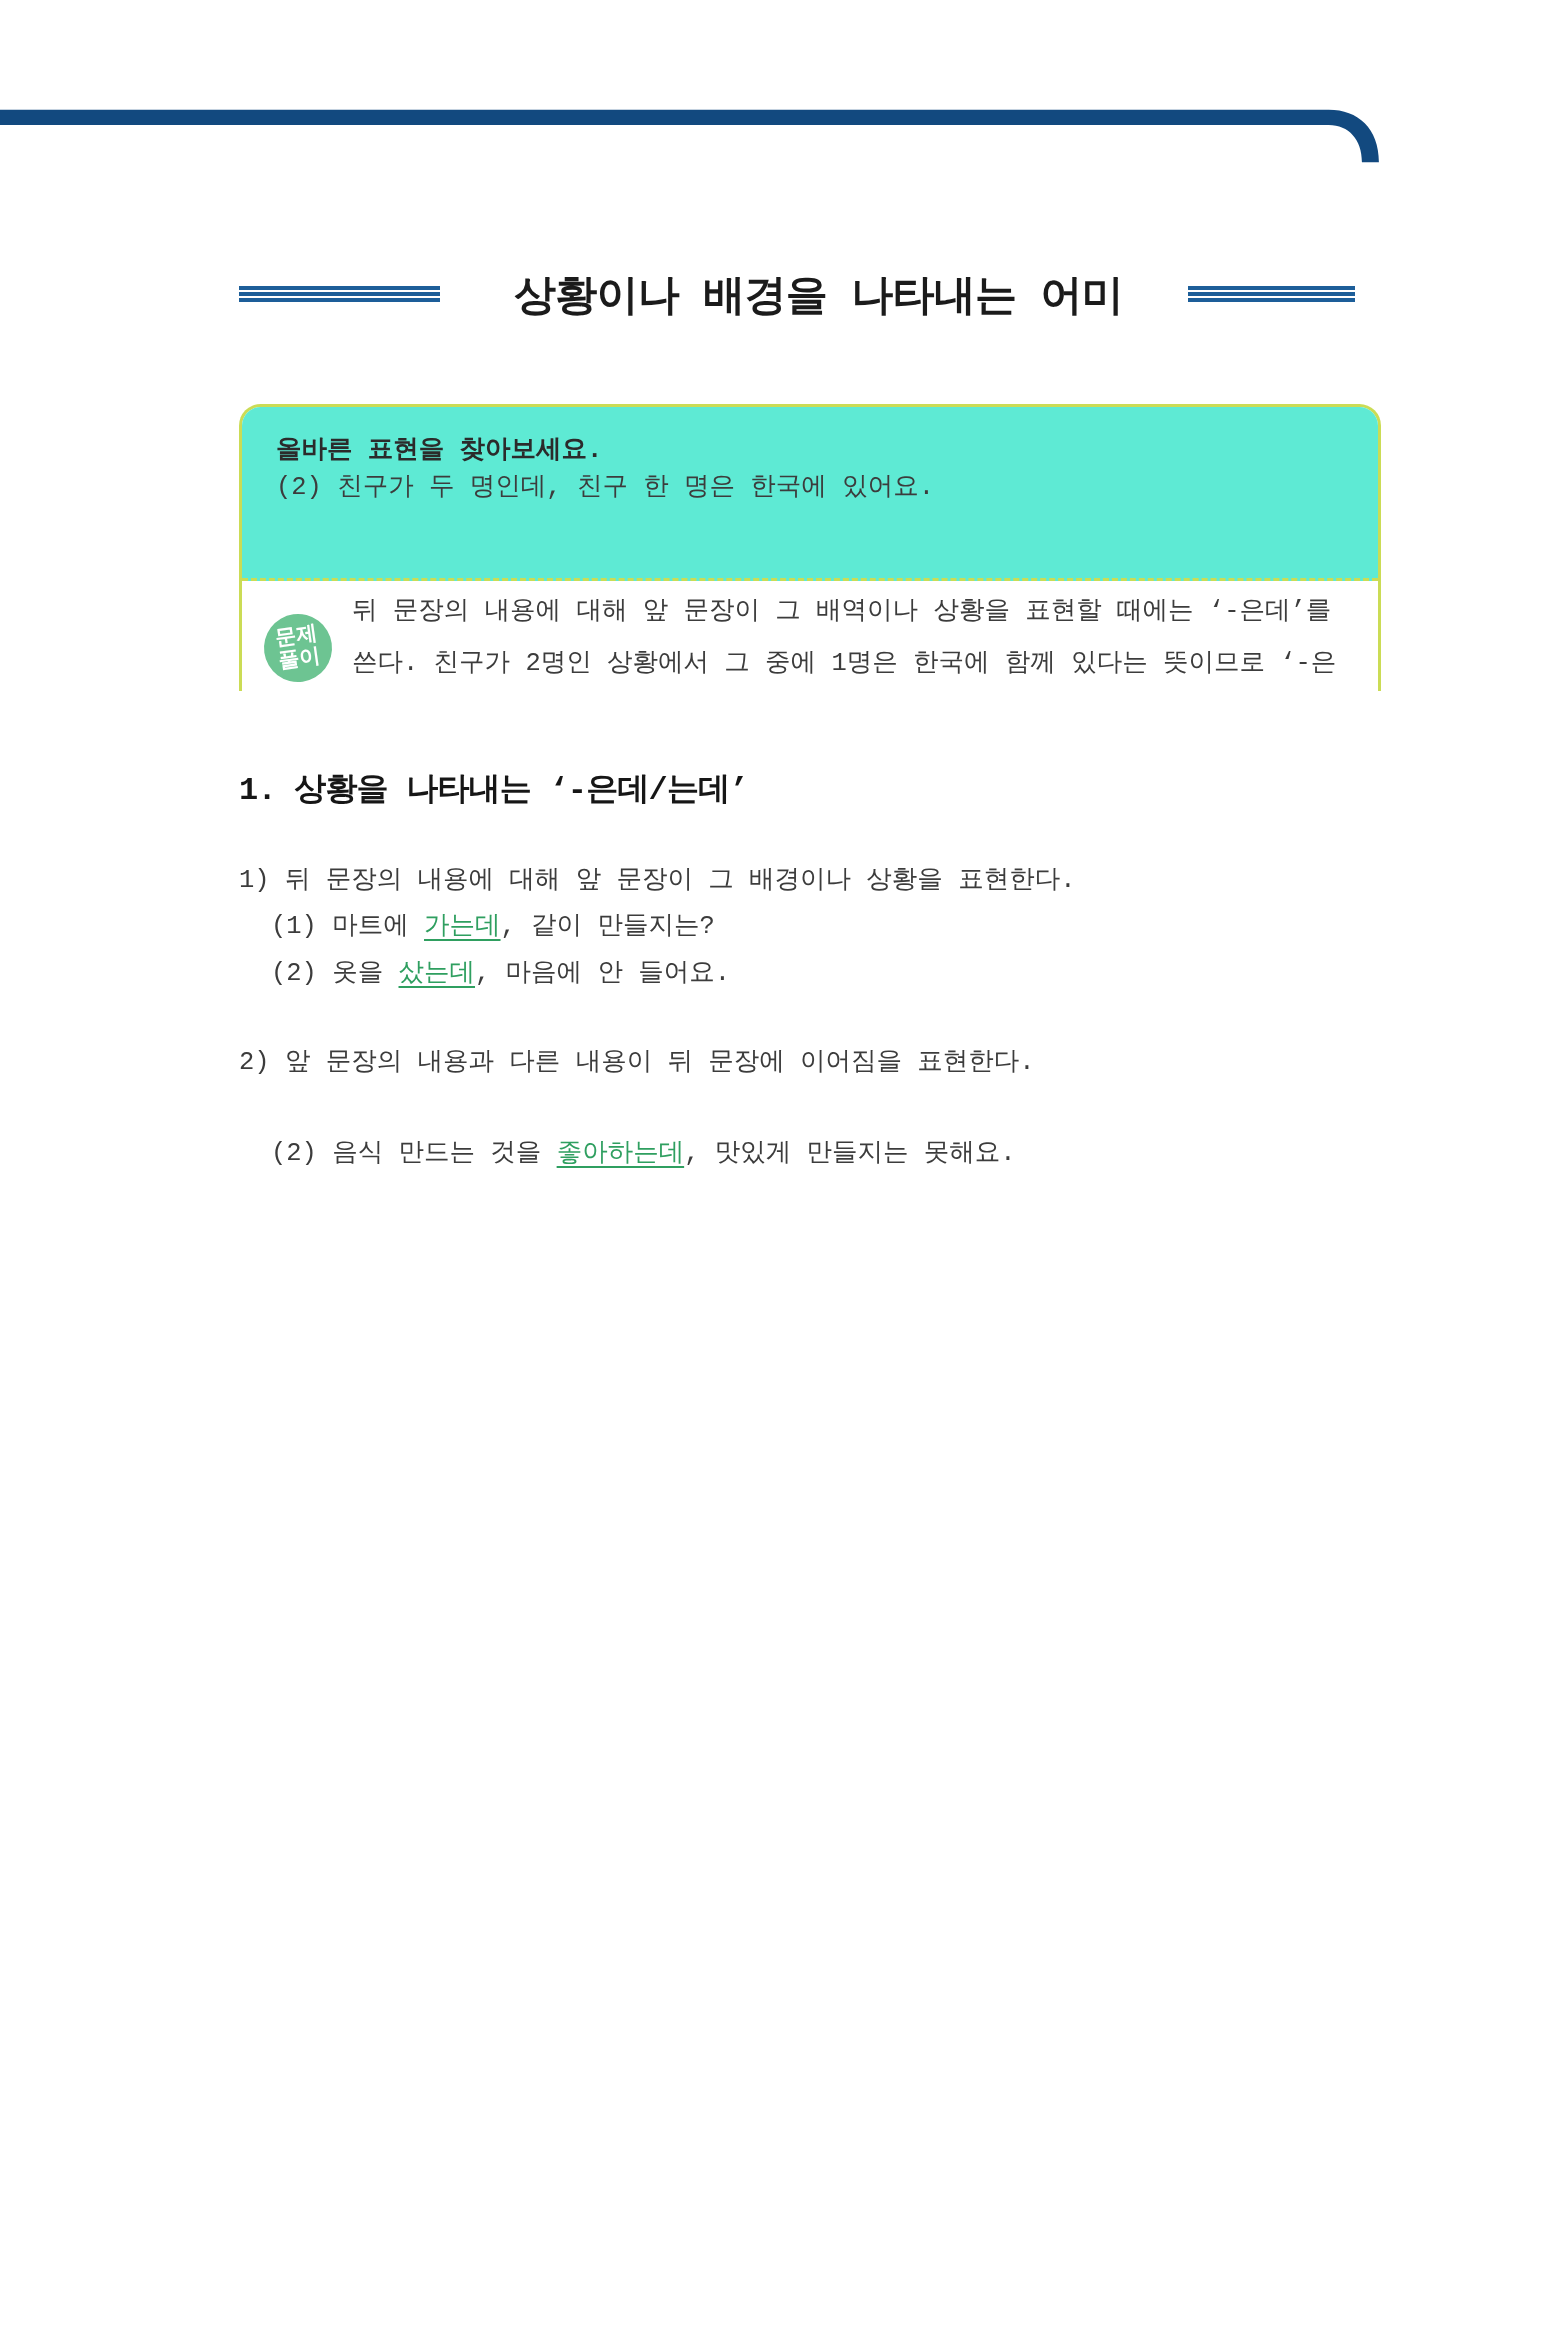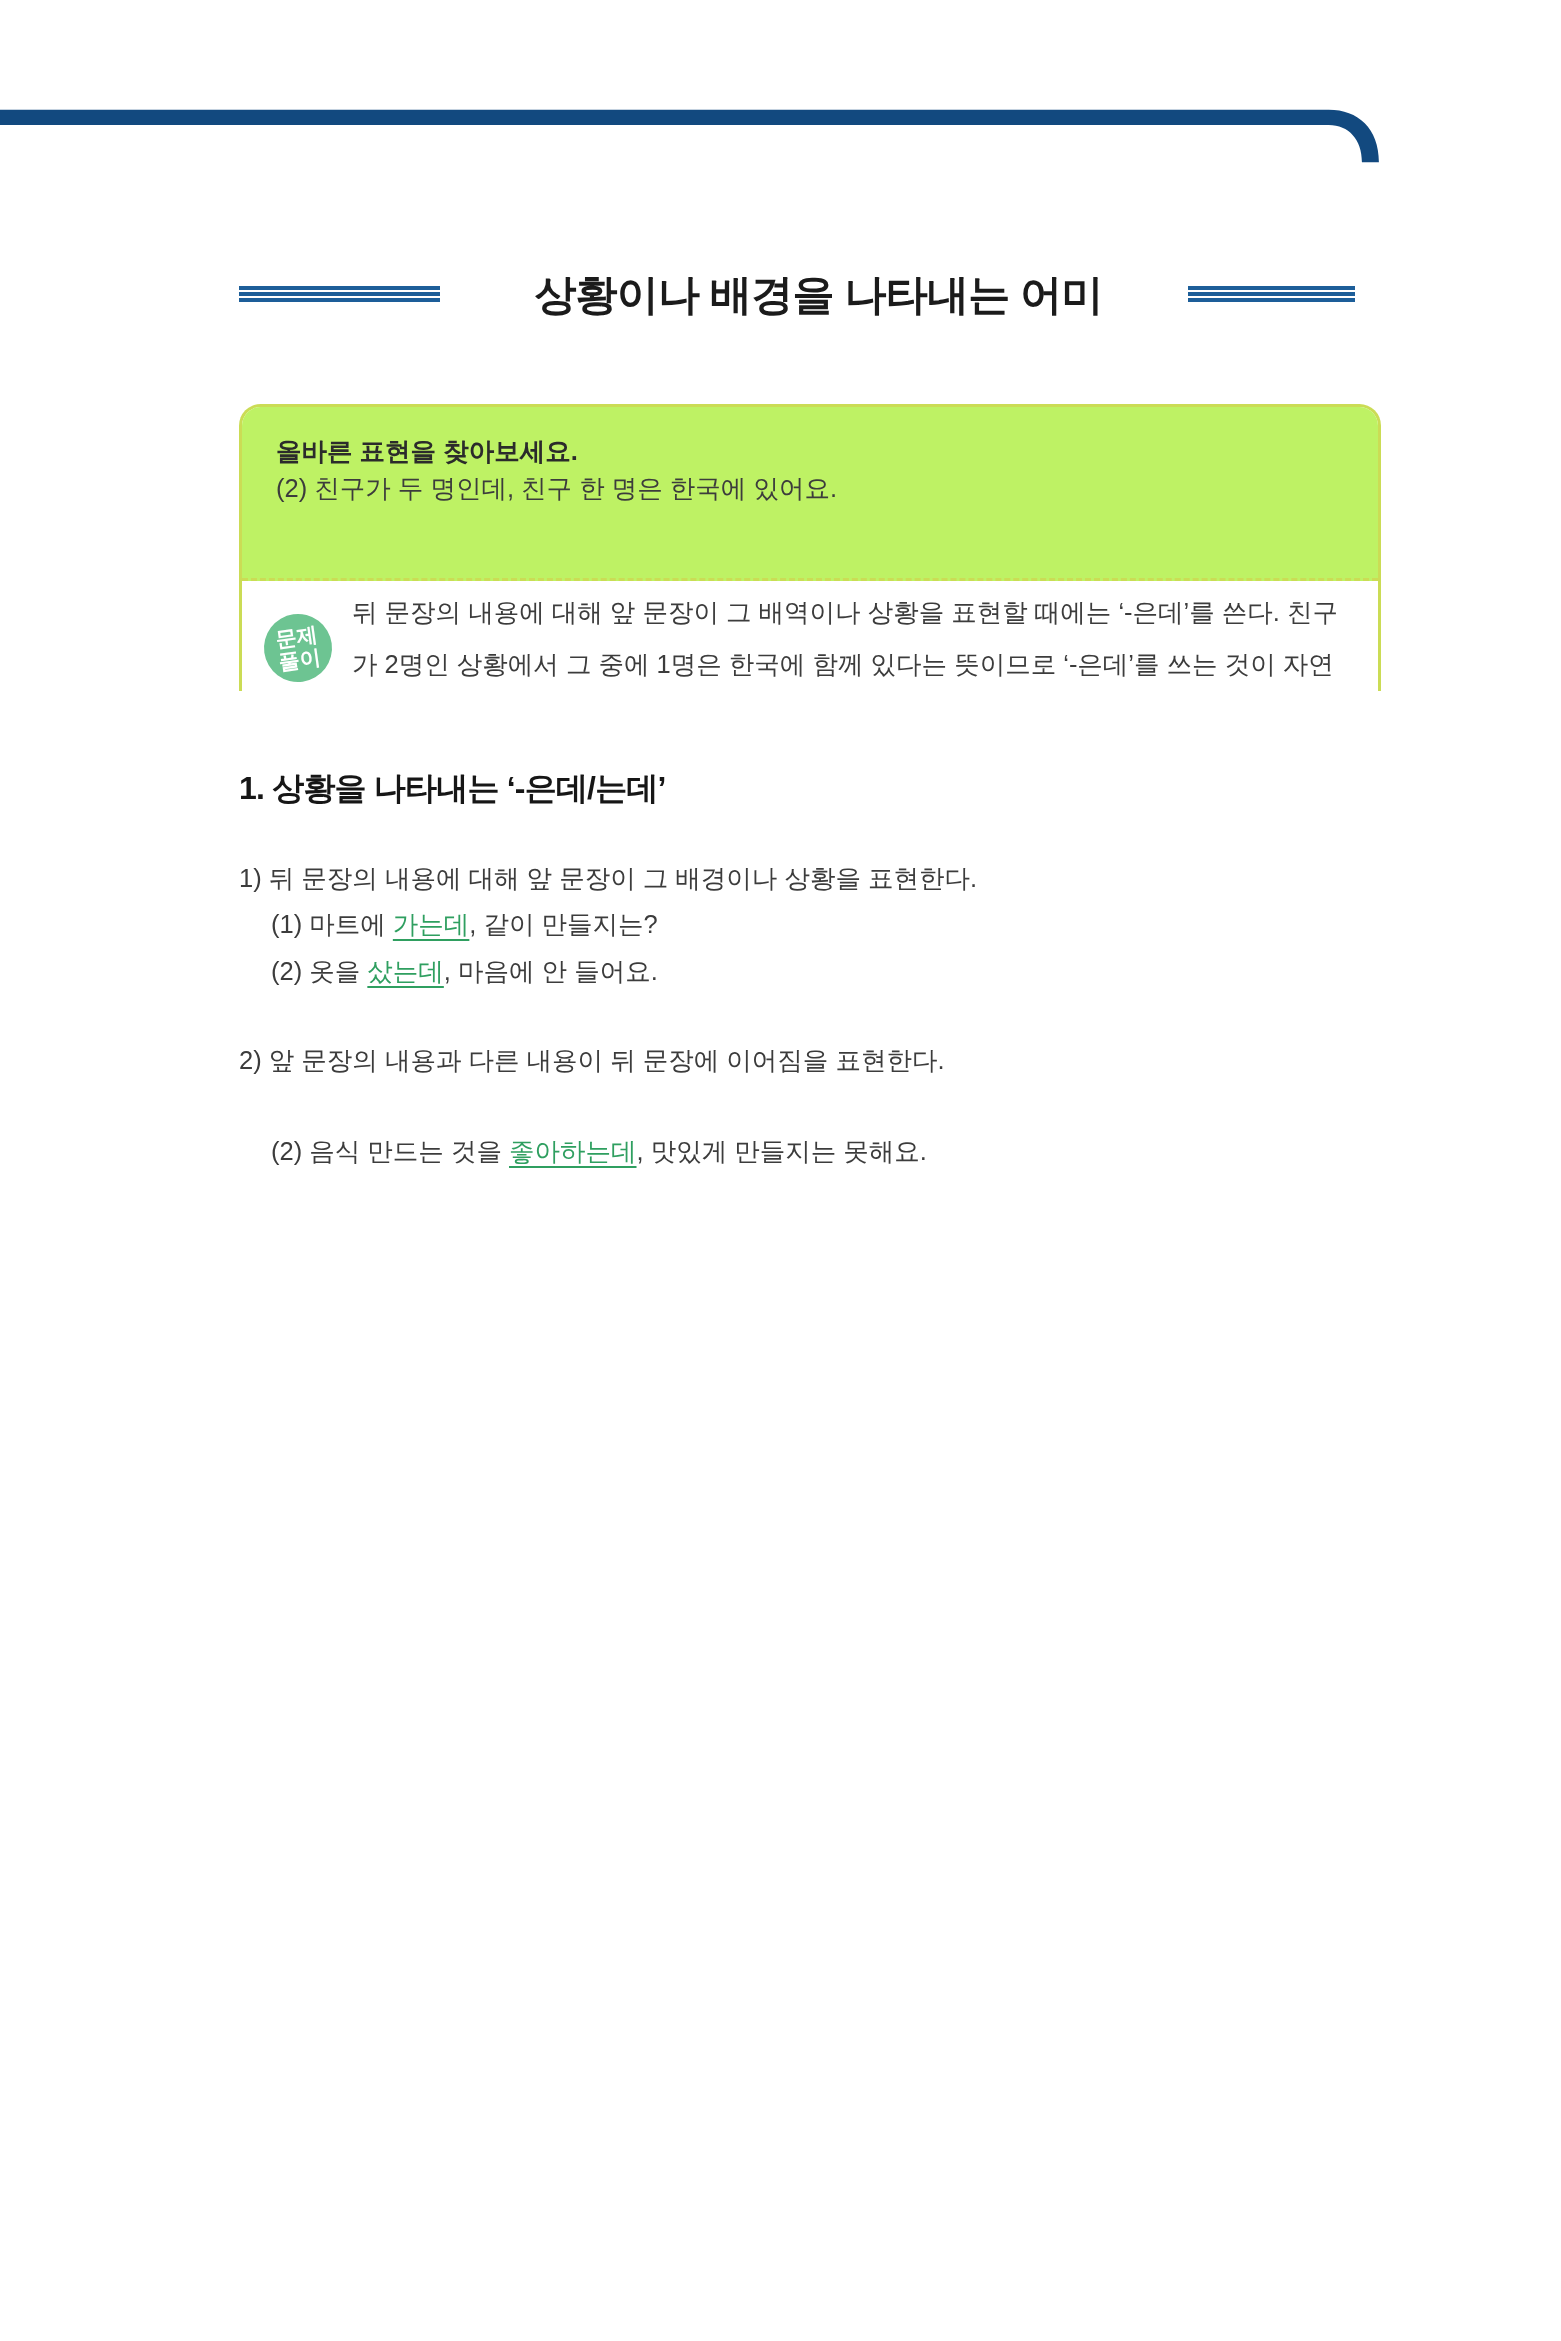--- a/index.html
+++ b/index.html
@@ -1,20 +1,20 @@
 <!DOCTYPE html>
 <html style="font-size:12.3px"><head>
 <meta charset="utf-8">
 <style>
   html,body{margin:0;padding:0;background:#ffffff;}
   .page{
     position:relative;
     width:1561px;height:2342px;
     background:#ffffff;
-    font-family:Liberation Sans, sans-serif;
+    font-family:Liberation Mono, monospace;
     color:#3c3c3c;
     overflow:hidden;
   }
   .abs{position:absolute;}
 
   
   .topbar-svg{position:absolute;top:0;left:0;}
 
   
   .chapter-title{
@@ -32,21 +32,21 @@
   .quiz-box{
     top:404px;left:239px;width:1136px;height:284px;
     border-top:3.1px solid #cbdc55;
     border-left:3.1px solid #cbdc55;
     border-right:3.1px solid #cbdc55;
     border-bottom:none;
     border-radius:21.6px 21.6px 0 0;
     overflow:hidden;
   }
   .quiz-top{
-    background:#bef264;
+    background:#5eead4;
     height:174px;
     padding:28px 0 0 34px;
     border-bottom:3.1px dashed #cbdc55;
     box-sizing:border-box;
   }
   .quiz-prompt{font-size:25.5px;font-weight:700;color:#2b2b2b;line-height:32px;}
   .quiz-option{font-size:25.5px;color:#3c3c3c;line-height:42px;}
   .quiz-option:first-of-type{margin-top:10px;}
   .quiz-bottom{
     background:#ffffff;height:107px;position:relative;

